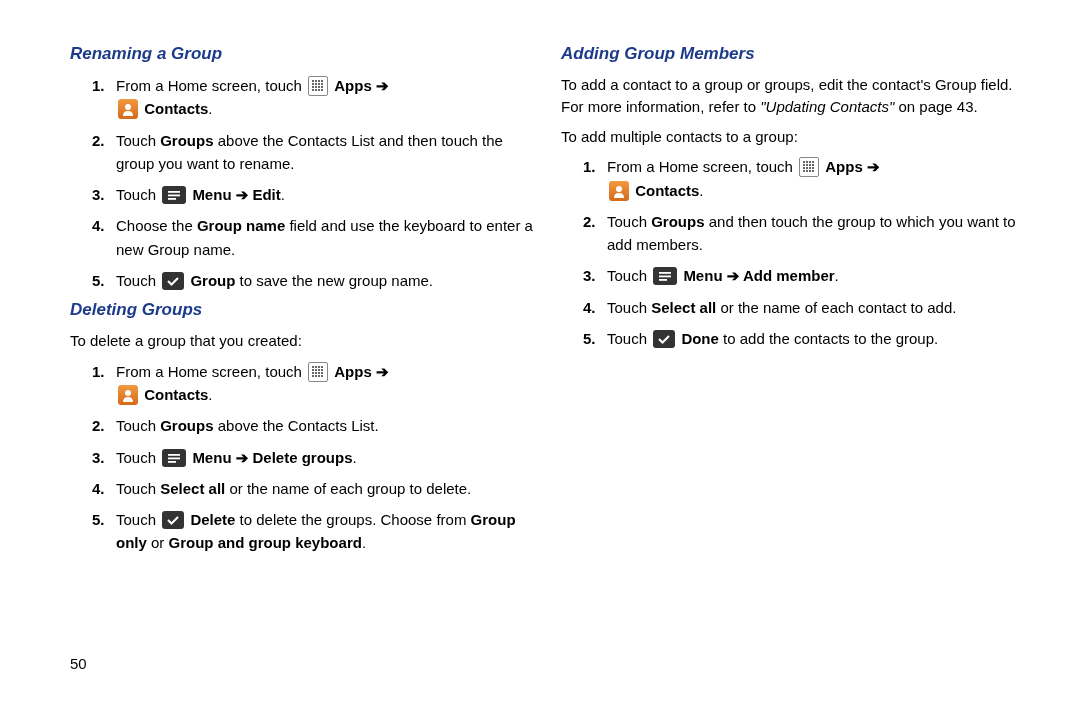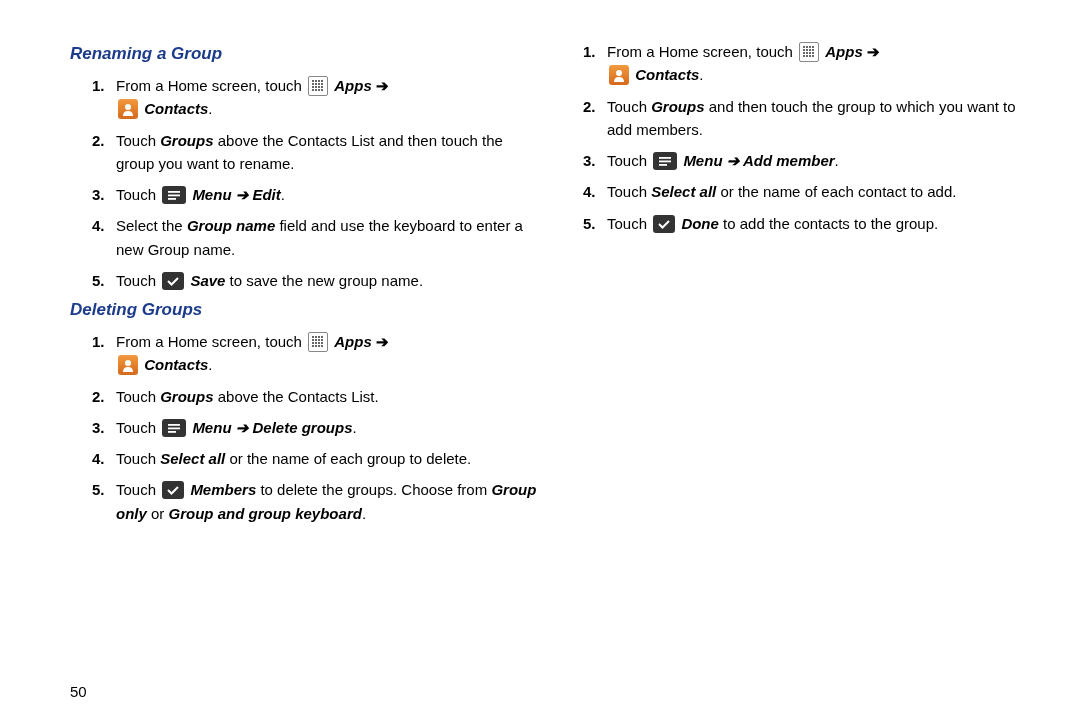--- a/index.html
+++ b/index.html
@@ -29,21 +29,21 @@
       display: flex;
       align-items: flex-start;
       margin-bottom: 8px;
       line-height: 1.55;
     }
     .li-num {
       font-weight: bold;
       min-width: 24px;
     }
     .li-body { flex: 1; }
-    .bold { font-weight: bold; font-style: italic; }
+    .bold { font-weight: bold; }
     .italic { font-style: italic; }
     .arrow { font-weight: bold; }
     .icon {
       display: inline-flex;
       vertical-align: middle;
       margin: 0 2px;
       position: relative;
       top: -1px;
     }
     .apps-icon {
@@ -78,21 +78,21 @@
       width: 22px; height: 18px;
       background: #333;
       border-radius: 3px;
       display: inline-flex;
       align-items: center;
       justify-content: center;
     }
     .check-icon svg { display: block; }
     .page-number {
       position: absolute;
-      bottom: 20px;
+      bottom: 48px;
       left: 70px;
       font-size: 15px;
     }
     .spacer-top { margin-top: 8px; font-style: italic; }
   </style>
 </head>
 <body>
 
 <div class="columns">
   <div class="col">
@@ -156,39 +156,40 @@
                 <rect x="2" y="9" width="8" height="1.8" fill="#fff"></rect>
               </svg>
           </span>
           <span class="bold">Menu</span><span class="arrow bold"> ➔ </span><span class="bold">Edit</span><span>.</span>
         </div>
       </div>
 
       <div class="li">
         <div class="li-num">4.</div>
         <div class="li-body">
-          <span>Select the </span><span class="bold">Group name</span><span> field and use the keyboard to enter a new Group name.</span>
+          <span>Choose the </span><span class="bold">Group name</span><span> field and use the keyboard to enter a new Group name.</span>
         </div>
       </div>
 
       <div class="li">
         <div class="li-num">5.</div>
         <div class="li-body">
           <span>Touch </span>
           <span class="icon check-icon">
             <svg width="16" height="12" viewBox="0 0 16 12">
                 <path d="M3 6 L6.5 9.5 L13 3" stroke="#fff" stroke-width="2" fill="none"></path>
               </svg>
           </span>
-          <span class="bold">Save</span><span> to save the new group name.</span>
+          <span class="bold">Group</span><span> to save the new group name.</span>
         </div>
       </div>
     </div>
 
     <div class="section-heading spacer-top">Deleting Groups</div>
+    <div class="intro">To delete a group that you created:</div>
     <div class="ol">
 
       <div class="li">
         <div class="li-num">1.</div>
         <div class="li-body">
           <span>From a Home screen, touch </span>
           <span class="icon apps-icon">
             <svg width="14" height="14" viewBox="0 0 14 14">
                 <g fill="#666">
                   <rect x="1" y="1" width="2" height="2"></rect>
@@ -253,29 +254,34 @@
 
       <div class="li">
         <div class="li-num">5.</div>
         <div class="li-body">
           <span>Touch </span>
           <span class="icon check-icon">
             <svg width="16" height="12" viewBox="0 0 16 12">
                 <path d="M3 6 L6.5 9.5 L13 3" stroke="#fff" stroke-width="2" fill="none"></path>
               </svg>
           </span>
-          <span class="bold">Members</span><span> to delete the groups. Choose from </span><span class="bold">Group only</span><span> or </span><span class="bold">Group and group keyboard</span><span>.</span>
+          <span class="bold">Delete</span><span> to delete the groups. Choose from </span><span class="bold">Group only</span><span> or </span><span class="bold">Group and group keyboard</span><span>.</span>
         </div>
       </div>
     </div>
 
   </div>
 
   <div class="col">
 
+    <div class="section-heading">Adding Group Members</div>
+    <div class="intro">
+      <span>To add a contact to a group or groups, edit the contact's Group field. For more information, refer to </span><span class="italic">"Updating Contacts"</span><span> on page 43.</span>
+    </div>
+    <div class="intro">To add multiple contacts to a group:</div>
     <div class="ol">
 
       <div class="li">
         <div class="li-num">1.</div>
         <div class="li-body">
           <span>From a Home screen, touch </span>
           <span class="icon apps-icon">
             <svg width="14" height="14" viewBox="0 0 14 14">
                 <g fill="#666">
                   <rect x="1" y="1" width="2" height="2"></rect>

